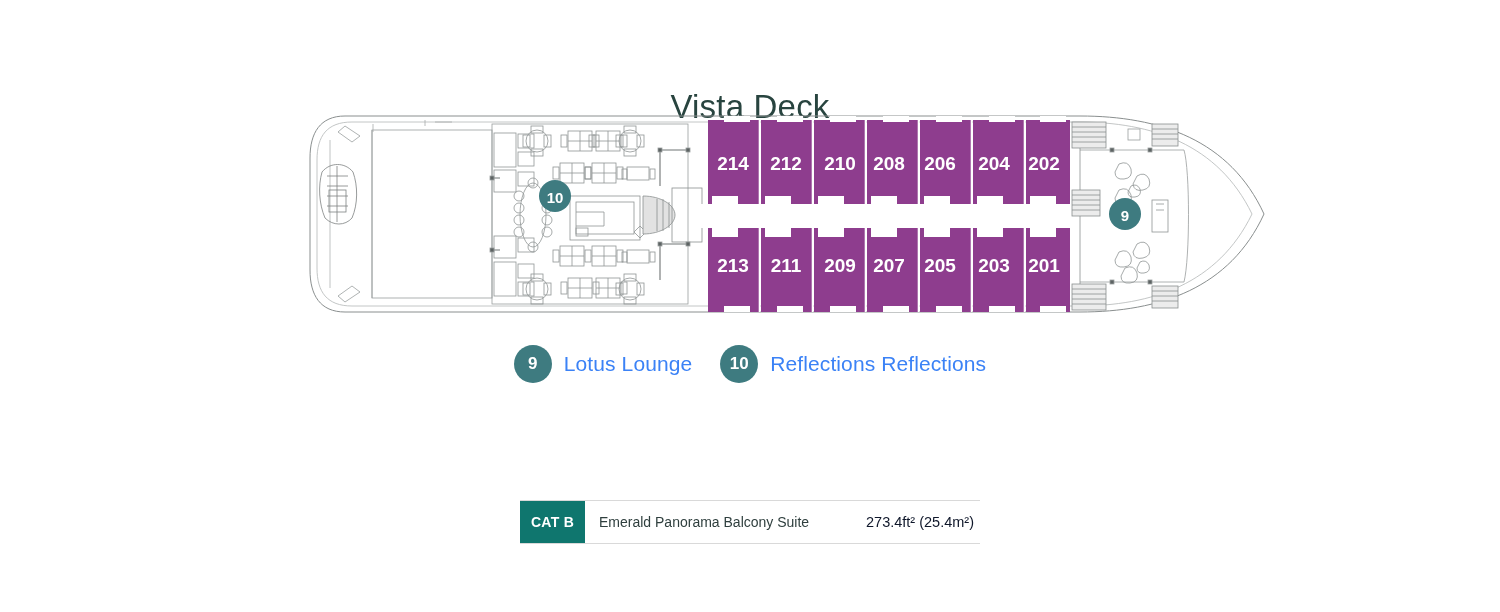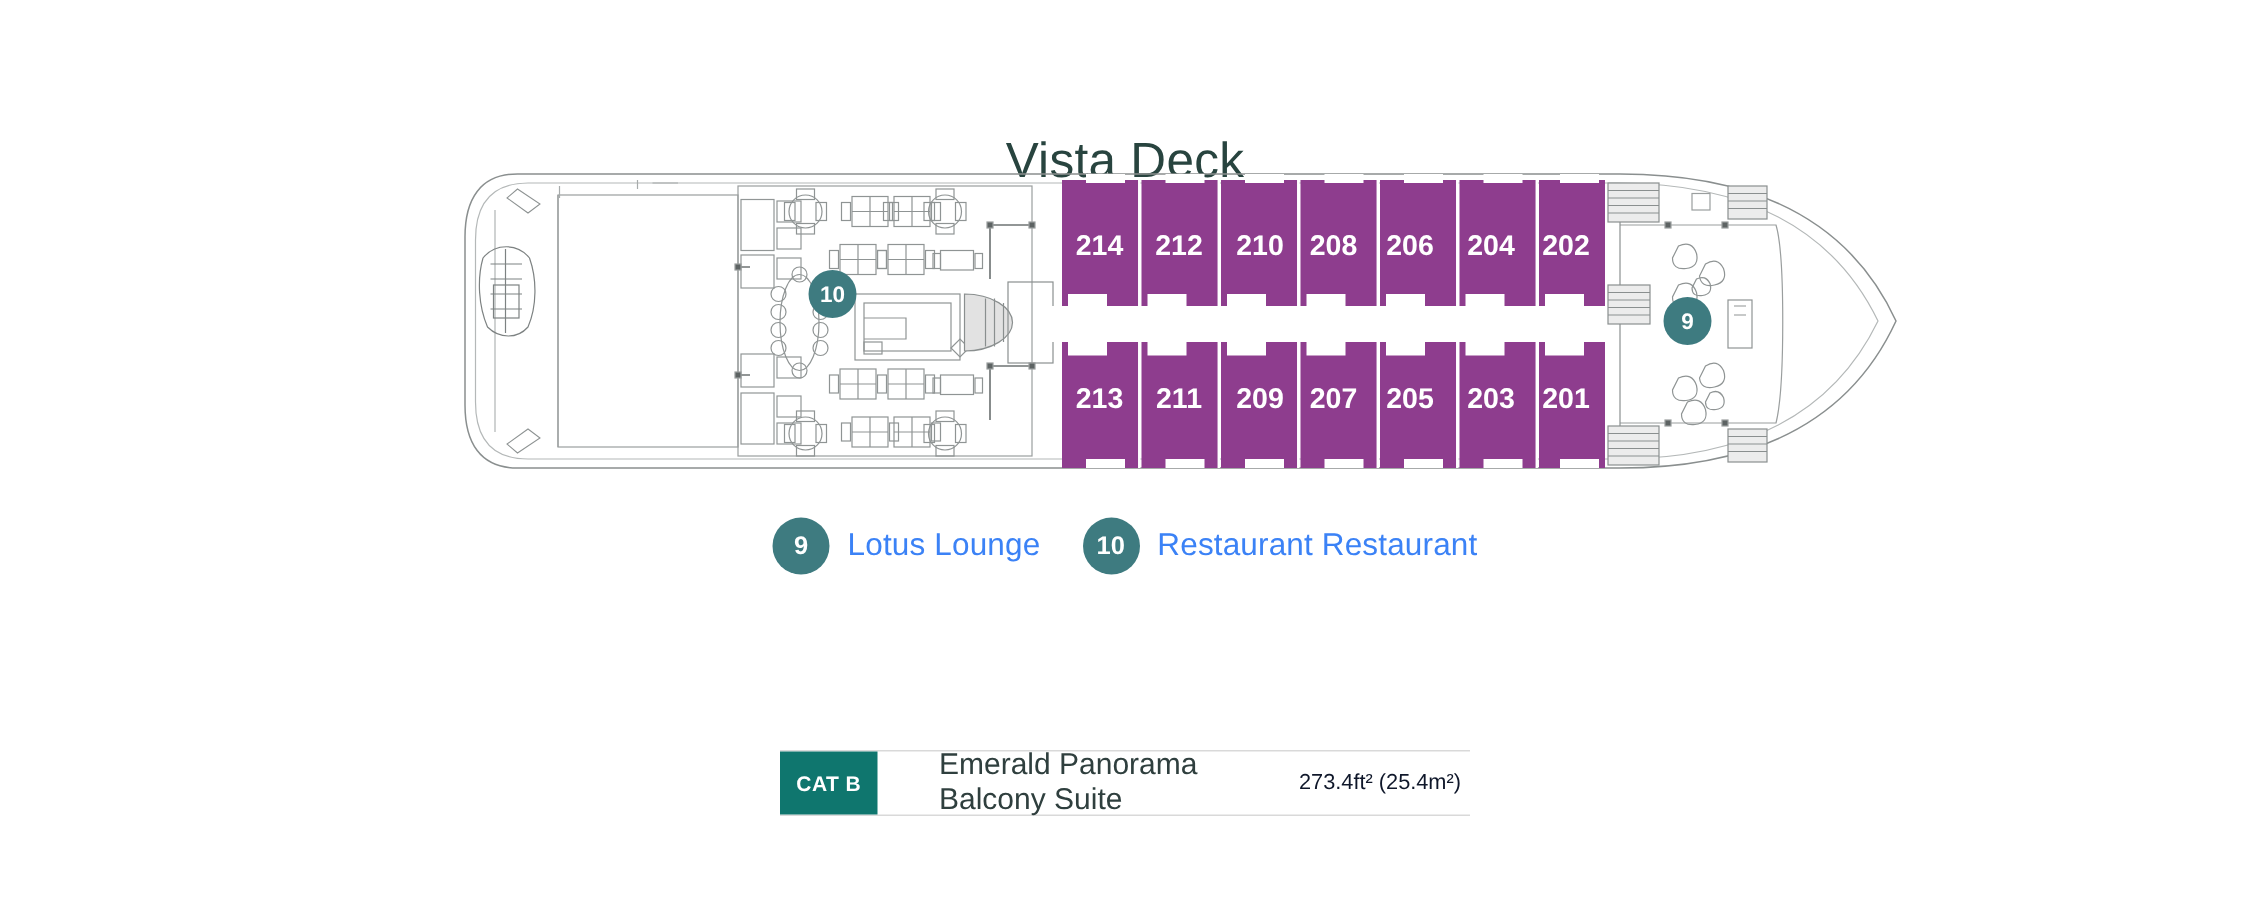--- a/index.html
+++ b/index.html
@@ -93,23 +93,22 @@
     align-items: center;
     justify-content: center;
     letter-spacing: 0.3px;
     flex: none;
   }
   .cat-name {
     flex: 1;
     display: flex;
     align-items: center;
     padding-left: 14px;
-    font-size: 20px;
+    font-size: 14px;
     color: #2f3f3e;
-    margin-left: 27px;
   }
   .cat-size {
     display: flex;
     align-items: center;
     padding-right: 6px;
     font-size: 14.5px;
     color: #0f172a;
     white-space: nowrap;
   }
   .cabin-num {
@@ -434,21 +433,21 @@
 
   </svg>
 
   <div class="legend-row">
     <div class="legend-item">
       <div class="legend-badge">9</div>
       <div class="legend-label">Lotus Lounge</div>
     </div>
     <div class="legend-item">
       <div class="legend-badge">10</div>
-      <div class="legend-label">Restaurant Restaurant</div>
+      <div class="legend-label">Reflections Reflections</div>
     </div>
   </div>
 
   <div class="cat-table">
     <div class="cat-row">
       <div class="cat-badge">CAT B</div>
       <div class="cat-name">Emerald Panorama Balcony Suite</div>
       <div class="cat-size">273.4ft² (25.4m²)</div>
     </div>
   </div>

